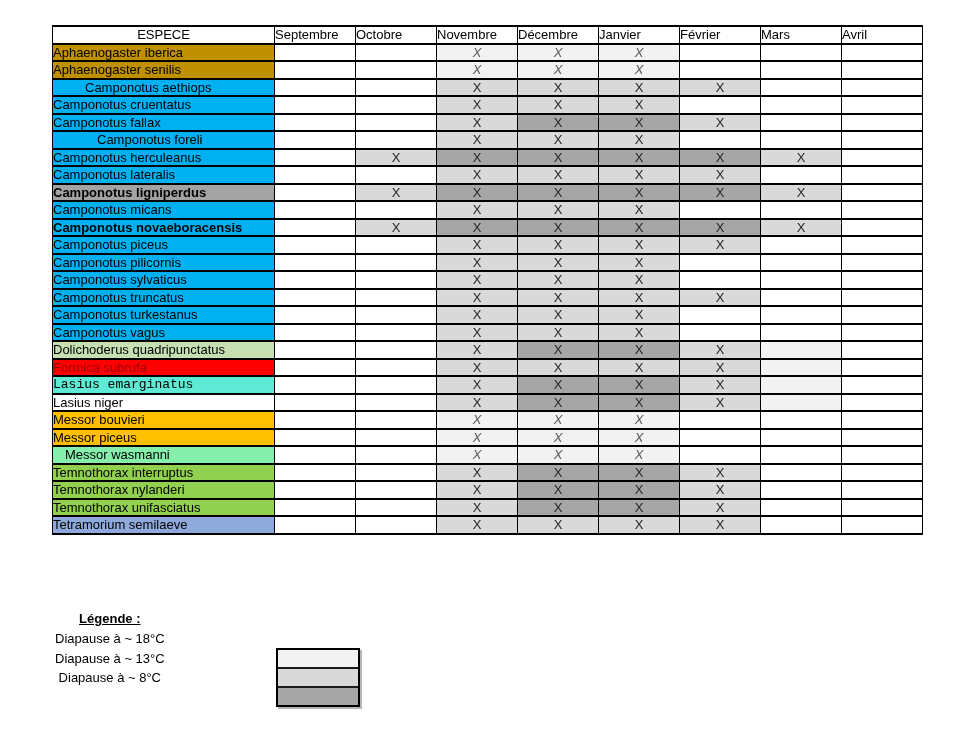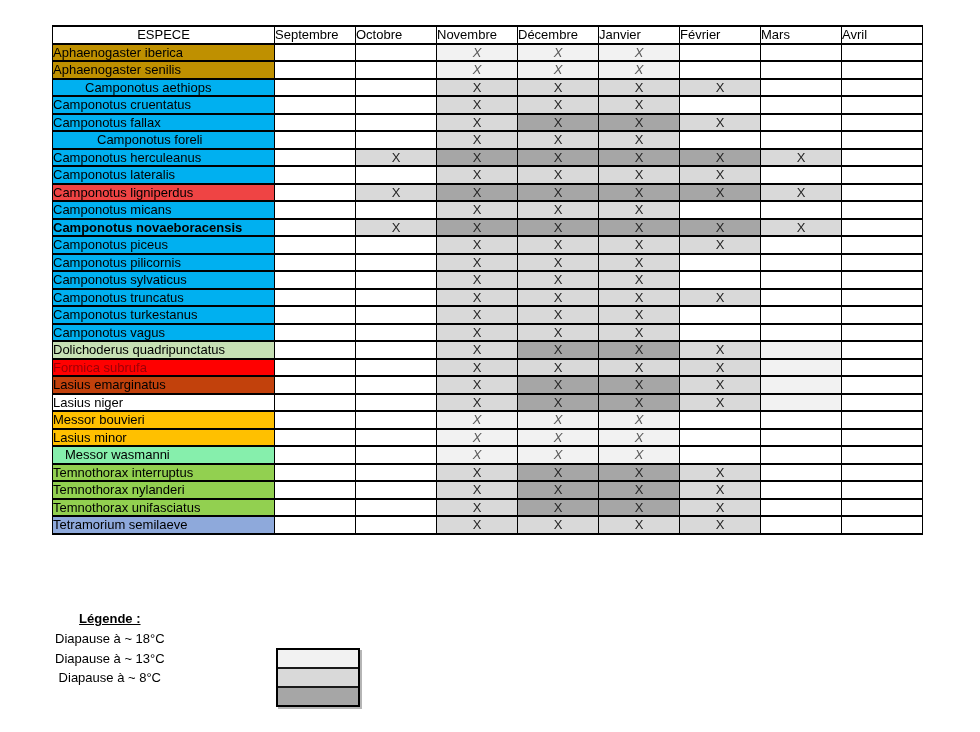--- a/index.html
+++ b/index.html
@@ -175,21 +175,21 @@
         <td class="cell c-empty"></td>
         <td class="cell c-empty"></td>
         <td class="cell c-x13">X</td>
         <td class="cell c-x13">X</td>
         <td class="cell c-x13">X</td>
         <td class="cell c-x13">X</td>
         <td class="cell c-empty"></td>
         <td class="cell c-empty"></td>
       </tr>
       <tr>
-        <td class="species" style="background-color: #ef4444; color: rgb(0, 0, 0);">Camponotus ligniperdus</td>
+        <td class="species" style="background-color: #a3a3a3; color: rgb(0, 0, 0); font-weight: bold;">Camponotus ligniperdus</td>
         <td class="cell c-empty"></td>
         <td class="cell c-x13">X</td>
         <td class="cell c-x8">X</td>
         <td class="cell c-x8">X</td>
         <td class="cell c-x8">X</td>
         <td class="cell c-x8">X</td>
         <td class="cell c-x13">X</td>
         <td class="cell c-empty"></td>
       </tr>
       <tr>
@@ -296,21 +296,21 @@
         <td class="cell c-empty"></td>
         <td class="cell c-empty"></td>
         <td class="cell c-x13">X</td>
         <td class="cell c-x13">X</td>
         <td class="cell c-x13">X</td>
         <td class="cell c-x13">X</td>
         <td class="cell c-s18"></td>
         <td class="cell c-empty"></td>
       </tr>
       <tr>
-        <td class="species" style="background-color: #c2410c; color: rgb(0, 0, 0);">Lasius emarginatus</td>
+        <td class="species" style="background-color: #5eead4; color: rgb(0, 0, 0); font-family: Liberation Mono, monospace;">Lasius emarginatus</td>
         <td class="cell c-empty"></td>
         <td class="cell c-empty"></td>
         <td class="cell c-x13b">X</td>
         <td class="cell c-x8">X</td>
         <td class="cell c-x8">X</td>
         <td class="cell c-x13b">X</td>
         <td class="cell c-s18"></td>
         <td class="cell c-empty"></td>
       </tr>
       <tr>
@@ -329,21 +329,21 @@
         <td class="cell c-empty"></td>
         <td class="cell c-empty"></td>
         <td class="cell c-x18">X</td>
         <td class="cell c-x18">X</td>
         <td class="cell c-x18">X</td>
         <td class="cell c-empty"></td>
         <td class="cell c-empty"></td>
         <td class="cell c-empty"></td>
       </tr>
       <tr>
-        <td class="species" style="background-color: rgb(255, 192, 0); color: rgb(0, 0, 0);">Lasius minor</td>
+        <td class="species" style="background-color: rgb(255, 192, 0); color: rgb(0, 0, 0);">Messor piceus</td>
         <td class="cell c-empty"></td>
         <td class="cell c-empty"></td>
         <td class="cell c-x18">X</td>
         <td class="cell c-x18">X</td>
         <td class="cell c-x18">X</td>
         <td class="cell c-empty"></td>
         <td class="cell c-empty"></td>
         <td class="cell c-empty"></td>
       </tr>
       <tr>

